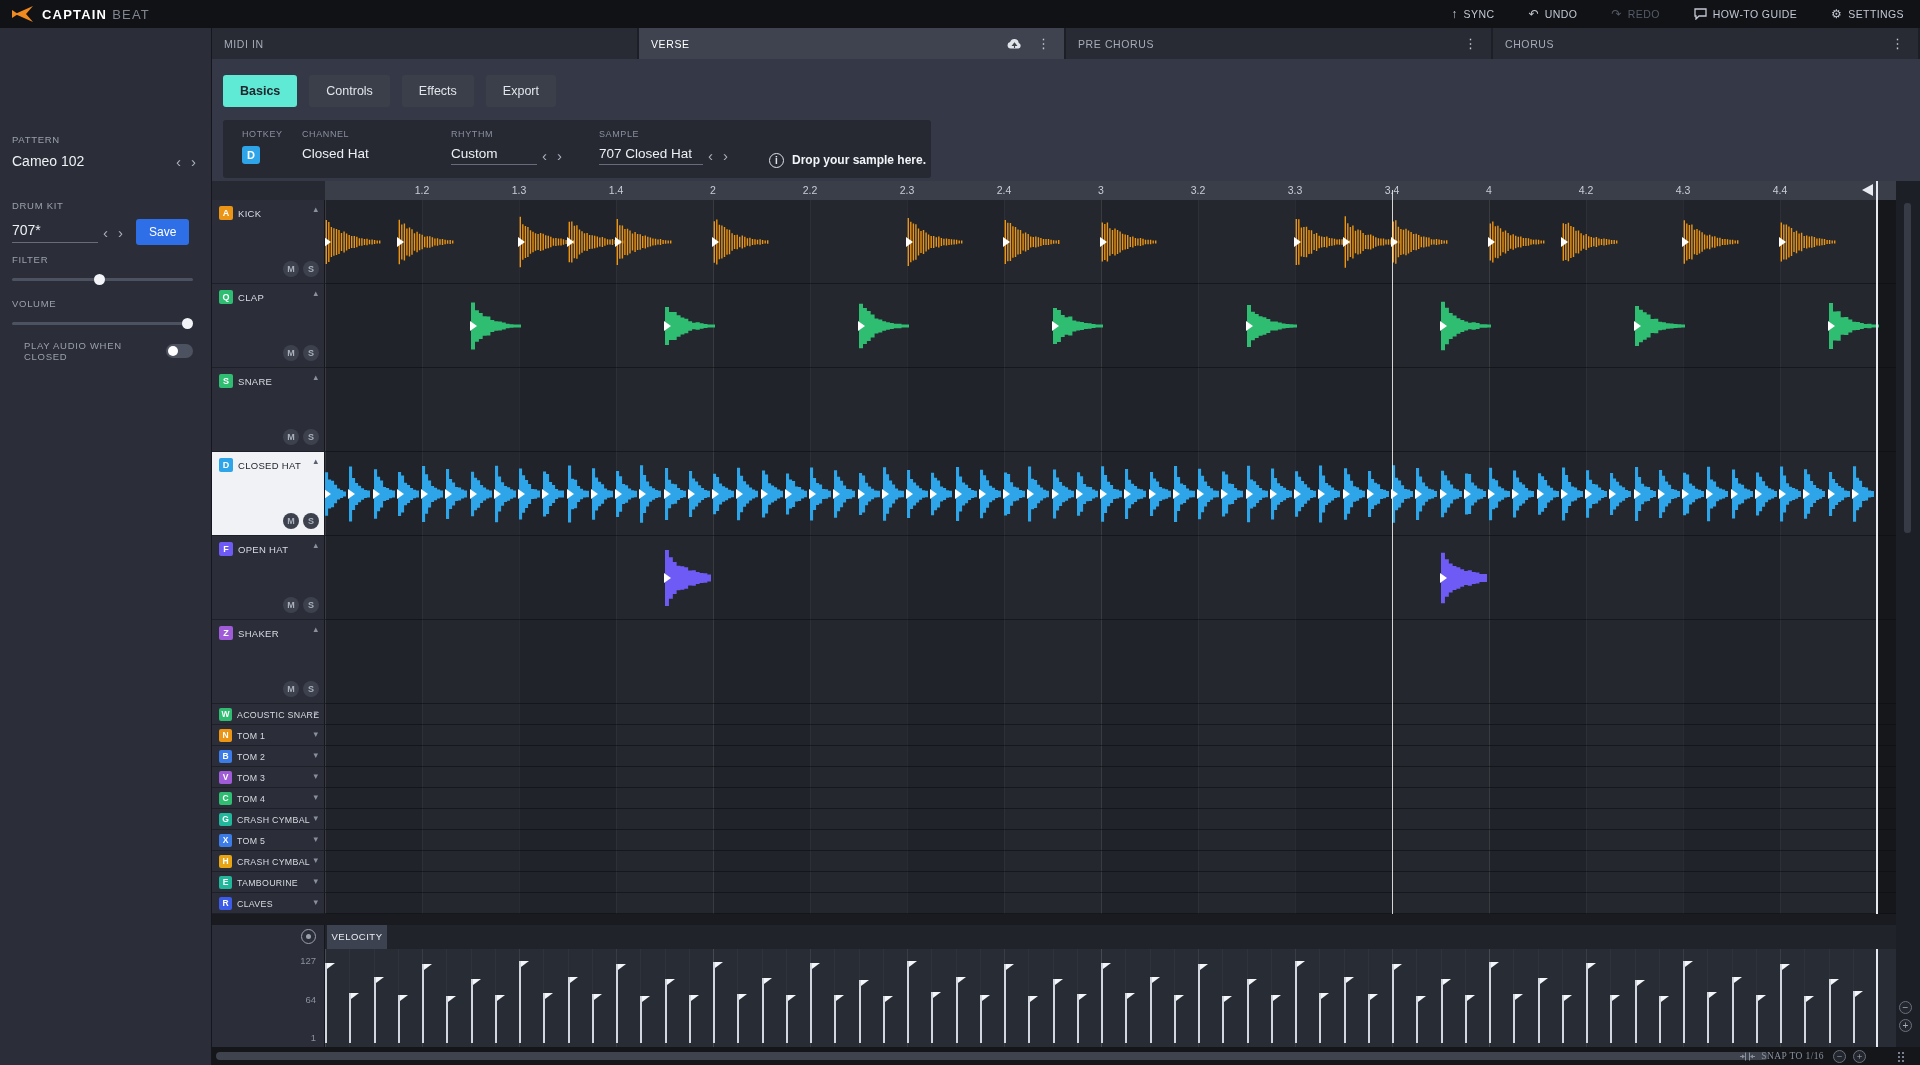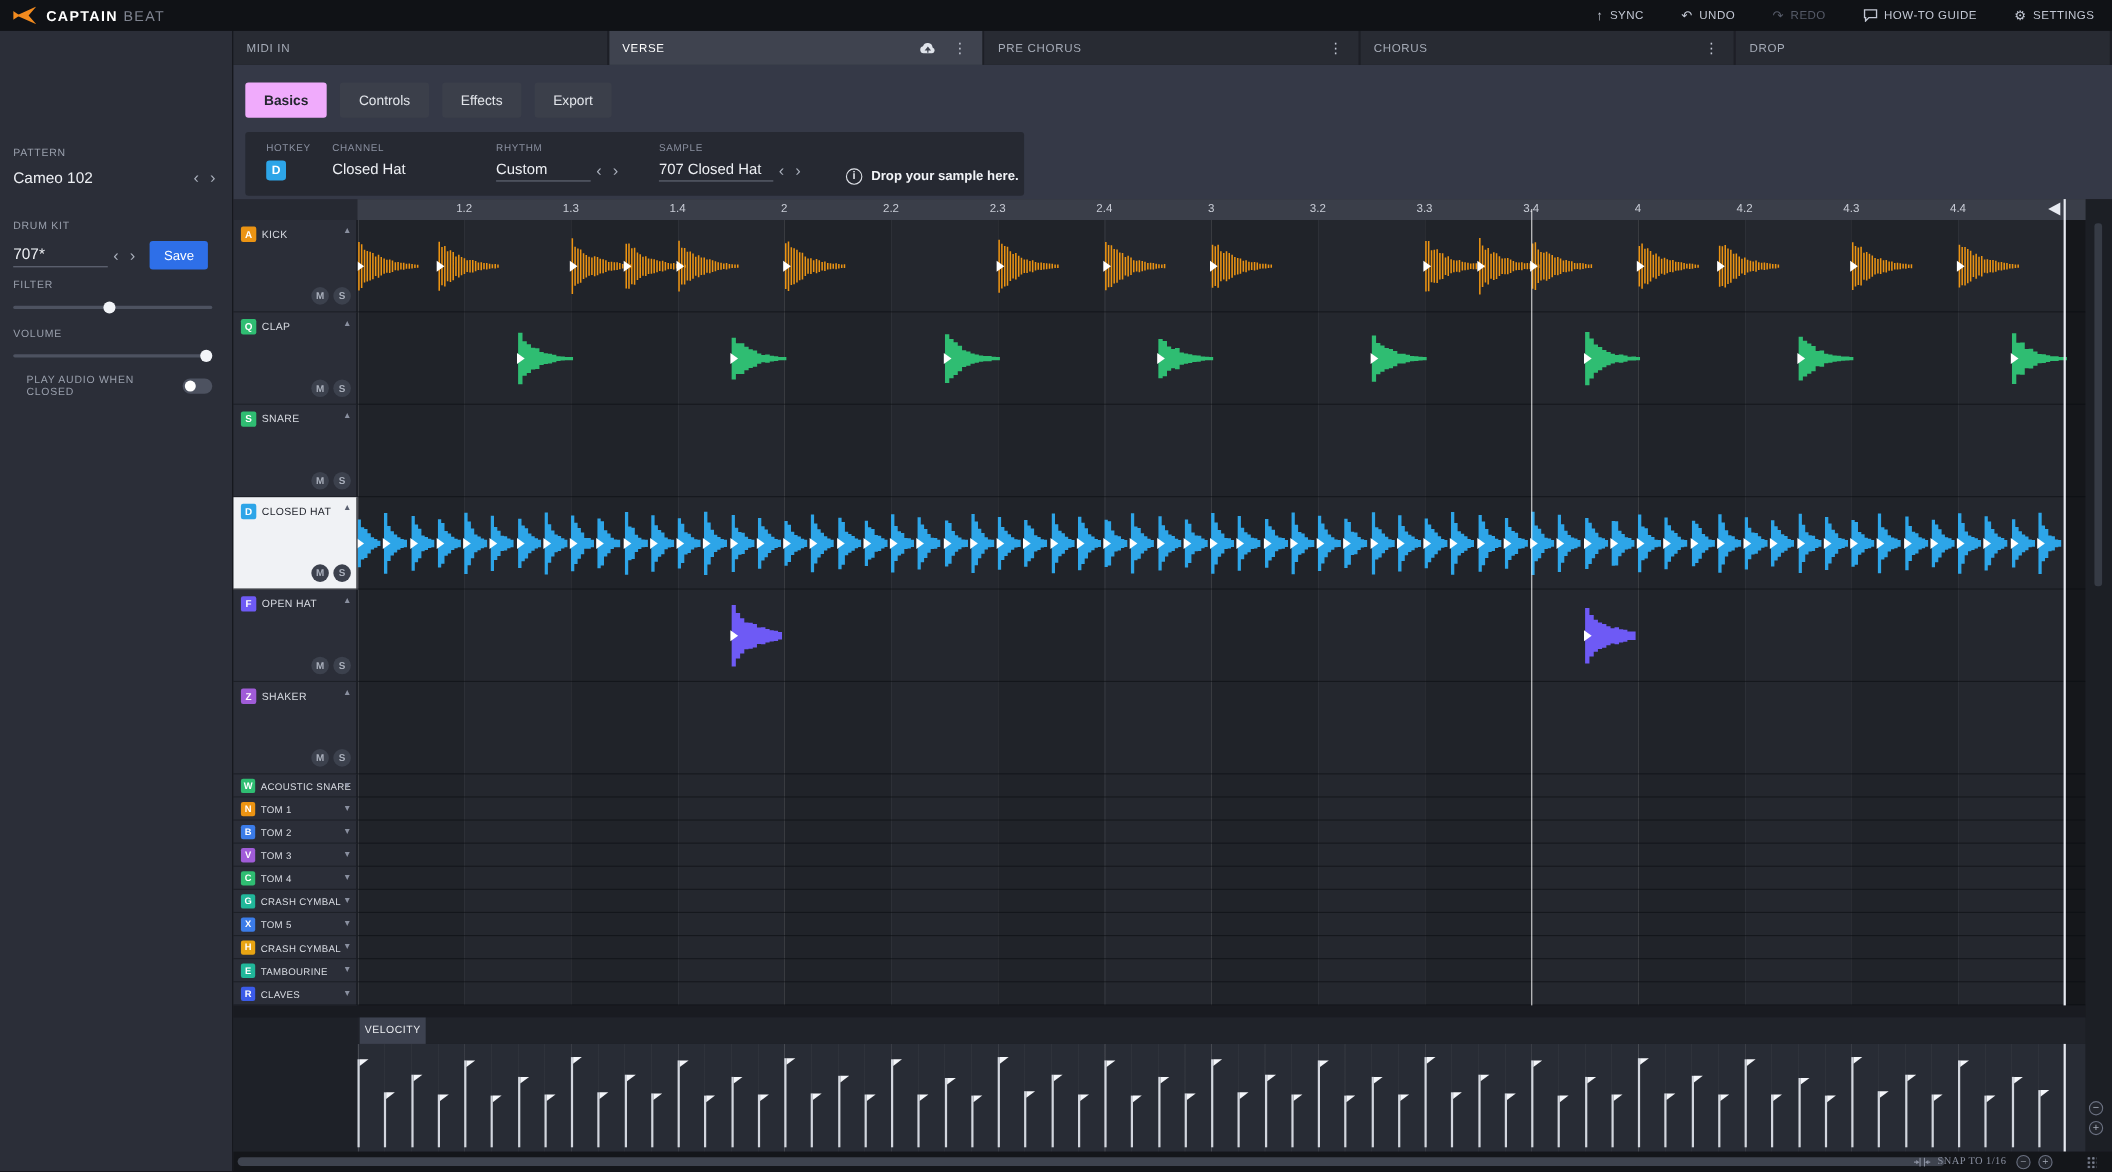--- a/index.html
+++ b/index.html
@@ -41,21 +41,21 @@
   .slider{position:relative;height:11px;margin:9px 18px 0 12px;}
   .slider .strack{position:absolute;top:4px;left:0;right:0;height:3px;background:#4d5260;border-radius:2px;}
   .slider .sthumb{position:absolute;top:0;width:11px;height:11px;border-radius:50%;background:#f2f4f8;}
   .togglerow{display:flex;align-items:center;justify-content:space-between;padding:0 18px 0 12px;}
   .toggle{width:27px;height:14px;border-radius:8px;background:#4d5260;position:relative;cursor:pointer;}
   .toggle .knob{position:absolute;left:2px;top:2px;width:10px;height:10px;border-radius:50%;background:#fff;}
   
   #editor-top{position:absolute;left:212px;top:59px;width:1708px;height:122px;background:#353947;z-index:2;}
   #editor-tabs{position:absolute;left:11px;top:16px;display:flex;}
   .etab{font-size:12.5px;padding:9px 17px;border-radius:3px;background:#3b3f4a;color:#e2e5ea;margin-right:12px;cursor:pointer;}
-  .etab.active{background:#f0abfc;color:#23262e;font-weight:bold;}
+  .etab.active{background:#5eead4;color:#23262e;font-weight:bold;}
   #settings-panel{position:absolute;left:11px;top:61px;width:708px;height:58px;background:#262932;border-radius:3px;display:flex;padding:9px 0 0 19px;box-sizing:border-box;}
   .flabel{font-size:9px;color:#8a90a0;letter-spacing:.6px;margin-bottom:7px;}
   .fg-hotkey{width:60px;}  .fg-channel{width:149px;} .fg-rhythm{width:148px;} .fg-sample{width:170px;}
   .hotkey{width:18px;height:18px;background:#2da5e8;border-radius:3px;color:#fff;font-size:11px;font-weight:bold;display:flex;align-items:center;justify-content:center;}
   .fval{font-size:13.5px;color:#eef0f4;}
   .frow{display:flex;align-items:center;}
   .fuval{font-size:13.5px;color:#eef0f4;border-bottom:1px solid #666c7a;padding-bottom:3px;}
   .fg-rhythm .fuval{width:86px;} .fg-sample .fuval{width:104px;}
   .fg-info{display:flex;align-items:center;gap:8px;margin-top:13px;}
   .infoi{width:15px;height:15px;border:1.5px solid #dfe2e8;border-radius:50%;color:#dfe2e8;font-size:10px;font-weight:bold;display:flex;align-items:center;justify-content:center;box-sizing:border-box;}
@@ -182,24 +182,20 @@
       </div>
       <div class="stab">
         <span class="stlabel">PRE CHORUS</span>
         <span class="spacer"></span>
         <span class="kebab">⋮</span>
       </div>
       <div class="stab">
         <span class="stlabel">CHORUS</span>
         <span class="spacer"></span>
         <span class="kebab">⋮</span>
-      </div>
-      <div class="stab">
-        <span class="stlabel">DROP</span>
-        <span class="spacer"></span>
       </div>
     </nav>
 
   <aside id="sidebar">
 
     <div class="sgroup" style="top:106px;">
       <div class="slabel">PATTERN</div>
       <div class="srow">
         <span class="sval">Cameo 102</span>
         <span class="chev">‹</span>
@@ -1097,20 +1093,28 @@
   <div id="pattern-end"></div>
   <div id="rail">
       <div id="railthumb"></div>
     </div>
 
   <div id="vel-gap"></div>
   <div id="vel-tabrow">
     <div id="vel-tab">VELOCITY</div>
   </div>
   <div id="vel-lane"></div>
+  <div id="vel-leftcol">
+    <span class="velrec">
+        <span></span>
+      </span>
+    <span class="vscale vs0">127</span>
+    <span class="vscale vs1">64</span>
+    <span class="vscale vs2">1</span>
+  </div>
   <div id="vel-end"></div>
   <div id="vzoom">
     <div class="cbtn">−</div>
     <div class="cbtn">+</div>
   </div>
 
   <div id="hscroll">
     <div id="hthumb"></div>
     <div id="snapgrp">
       <span style="display:flex;">

